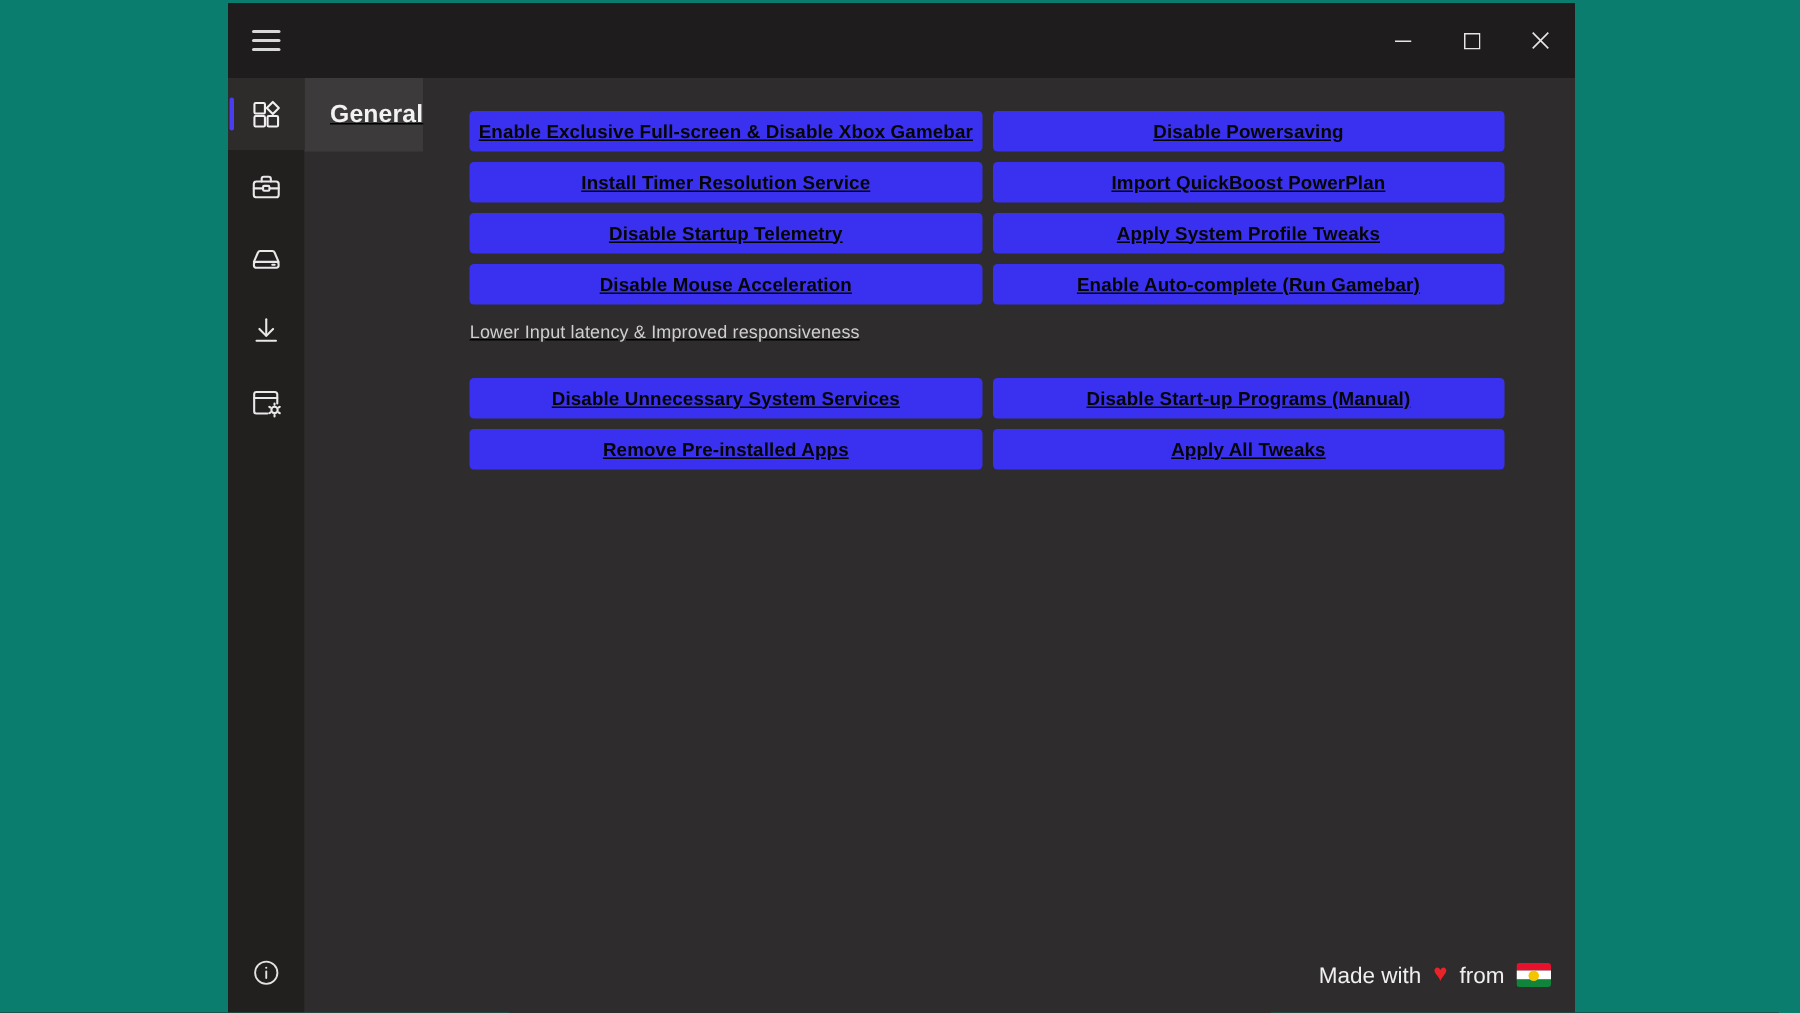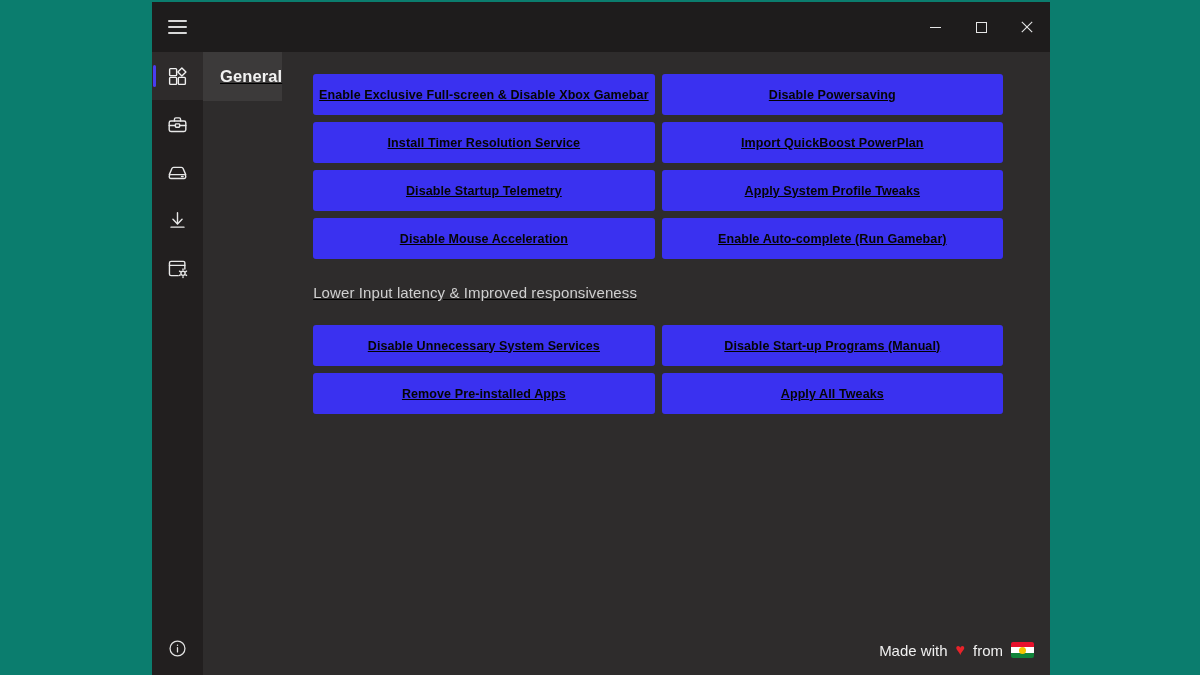--- a/index.html
+++ b/index.html
@@ -151,41 +151,41 @@
   }
 
   .group { margin-bottom: 0; }
   .btn-grid {
     display: grid;
     grid-template-columns: 1fr 1fr;
     column-gap: 7px;
     row-gap: 7px;
   }
   .tweak-btn {
-    height: 41px;
+    height: 27px;
     background: #3a31f0;
     border: none;
     border-radius: 3px;
     color: #050505;
     font-family: "Liberation Sans", sans-serif;
     font-size: 12.5px;
     font-weight: bold;
     letter-spacing: 0.1px;
     cursor: pointer;
     display: flex;
     align-items: center;
     justify-content: center;
     white-space: nowrap;
     overflow: hidden;
   }
 
   .group-caption {
     color: #cfcfcf;
-    font-size: 15px;
-    margin-top: 25px;
+    font-size: 12px;
+    margin-top: 11px;
     margin-bottom: 0;
     letter-spacing: 0.1px;
   }
   .group-gap { height: 24px; }
 
   
   .credit {
     position: absolute;
     right: 16px;
     bottom: 16px;

